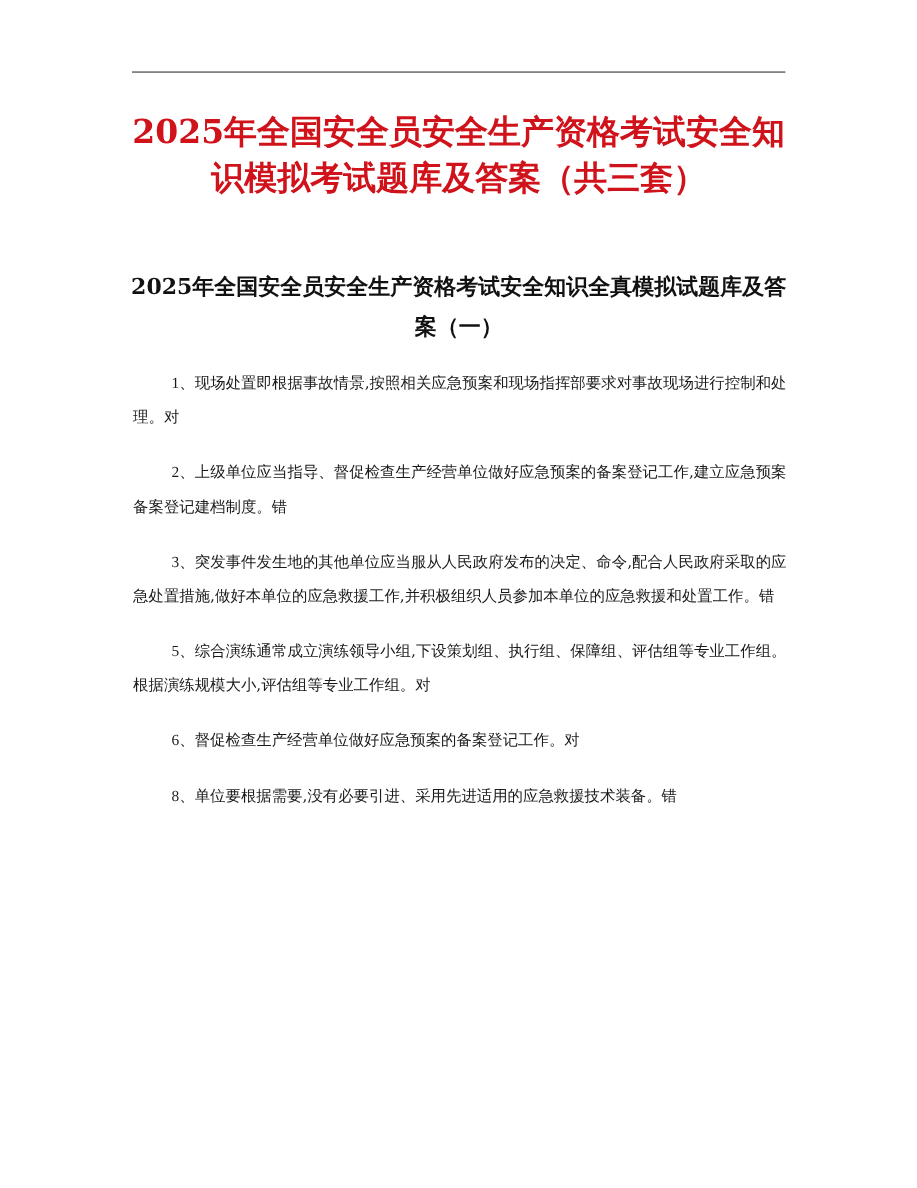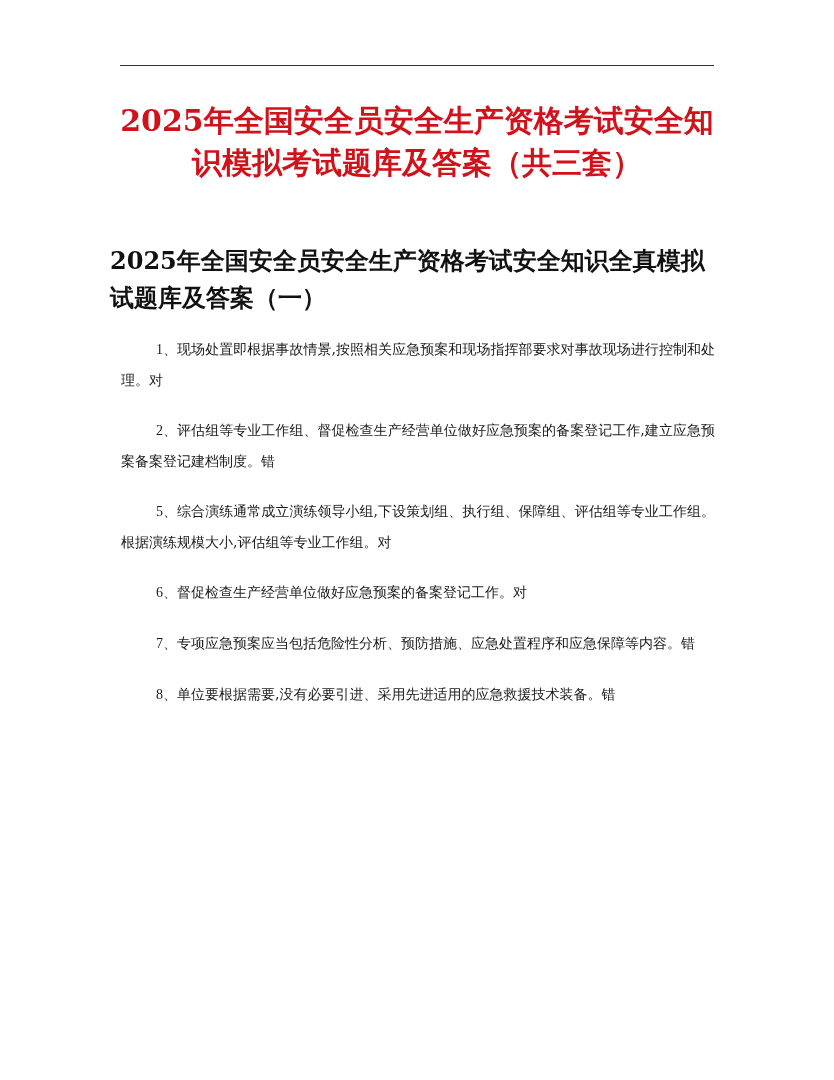--- a/index.html
+++ b/index.html
@@ -41,24 +41,24 @@
       font-size: 30px;
       line-height: 42px;
       color: #d0121b;
       letter-spacing: 0px;
     }
     .section-title {
       position: absolute;
       left: 110px;
       top: 242px;
       width: 614px;
-      text-align: left;
+      text-align: center;
       font-family: "DejaVu Serif", "Liberation Serif", serif;
       font-weight: bold;
-      font-size: 24px;
+      font-size: 20px;
       line-height: 37px;
       color: #111111;
     }
     .questions {
       position: absolute;
       left: 121px;
       top: 334px;
       width: 594px;
     }
     .question {
@@ -79,19 +79,19 @@
 
 <div class="page">
   <div class="header-rule"></div>
 
   <div class="doc-title">2025年全国安全员安全生产资格考试安全知识模拟考试题库及答案（共三套）</div>
 
   <div class="section-title">2025年全国安全员安全生产资格考试安全知识全真模拟试题库及答案（一）</div>
 
   <div class="questions">
     <p class="question"><span class="qnum">1、</span><span>现场处置即根据事故情景,按照相关应急预案和现场指挥部要求对事故现场进行控制和处理。对</span></p>
-    <p class="question"><span class="qnum">2、</span><span>评估组等专业工作组、督促检查生产经营单位做好应急预案的备案登记工作,建立应急预案备案登记建档制度。错</span></p>
+    <p class="question"><span class="qnum">2、</span><span>上级单位应当指导、督促检查生产经营单位做好应急预案的备案登记工作,建立应急预案备案登记建档制度。错</span></p>
+    <p class="question"><span class="qnum">3、</span><span>突发事件发生地的其他单位应当服从人民政府发布的决定、命令,配合人民政府采取的应急处置措施,做好本单位的应急救援工作,并积极组织人员参加本单位的应急救援和处置工作。错</span></p>
     <p class="question"><span class="qnum">5、</span><span>综合演练通常成立演练领导小组,下设策划组、执行组、保障组、评估组等专业工作组。根据演练规模大小,评估组等专业工作组。对</span></p>
     <p class="question"><span class="qnum">6、</span><span>督促检查生产经营单位做好应急预案的备案登记工作。对</span></p>
-    <p class="question"><span class="qnum">7、</span><span>专项应急预案应当包括危险性分析、预防措施、应急处置程序和应急保障等内容。错</span></p>
     <p class="question"><span class="qnum">8、</span><span>单位要根据需要,没有必要引进、采用先进适用的应急救援技术装备。错</span></p>
   </div>
 </div>
 
 </body></html>

